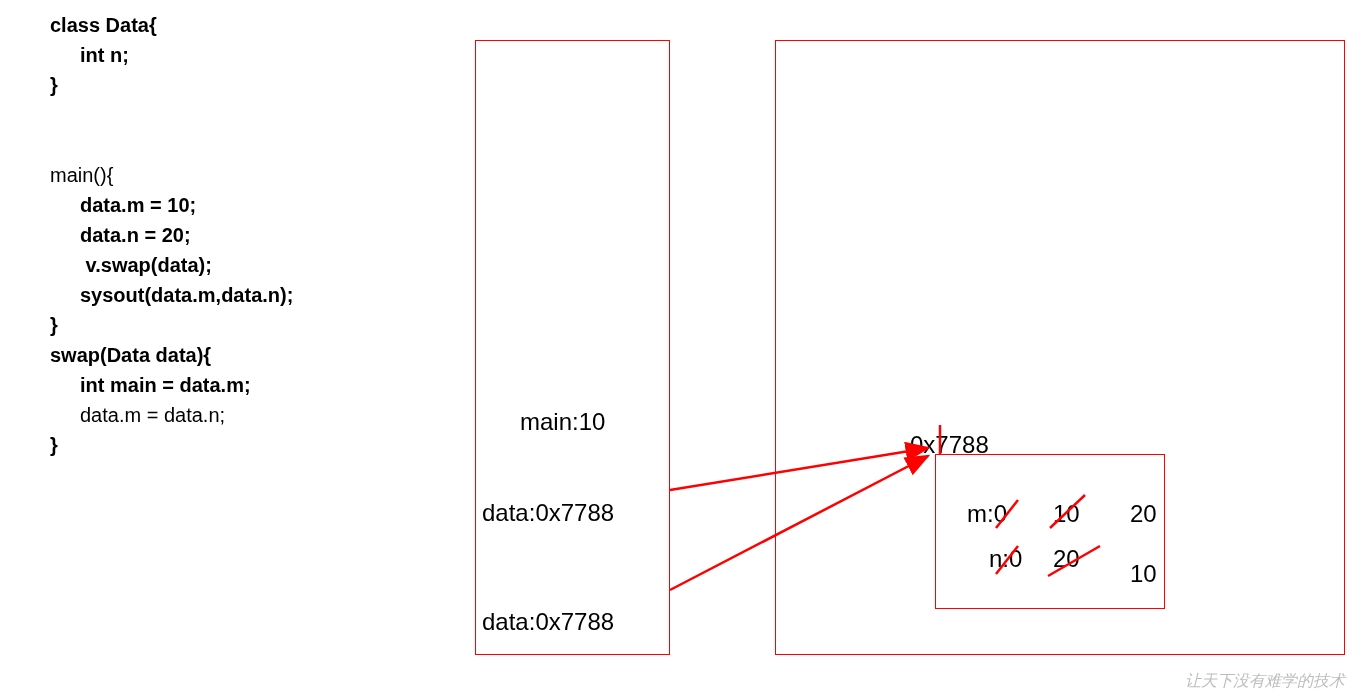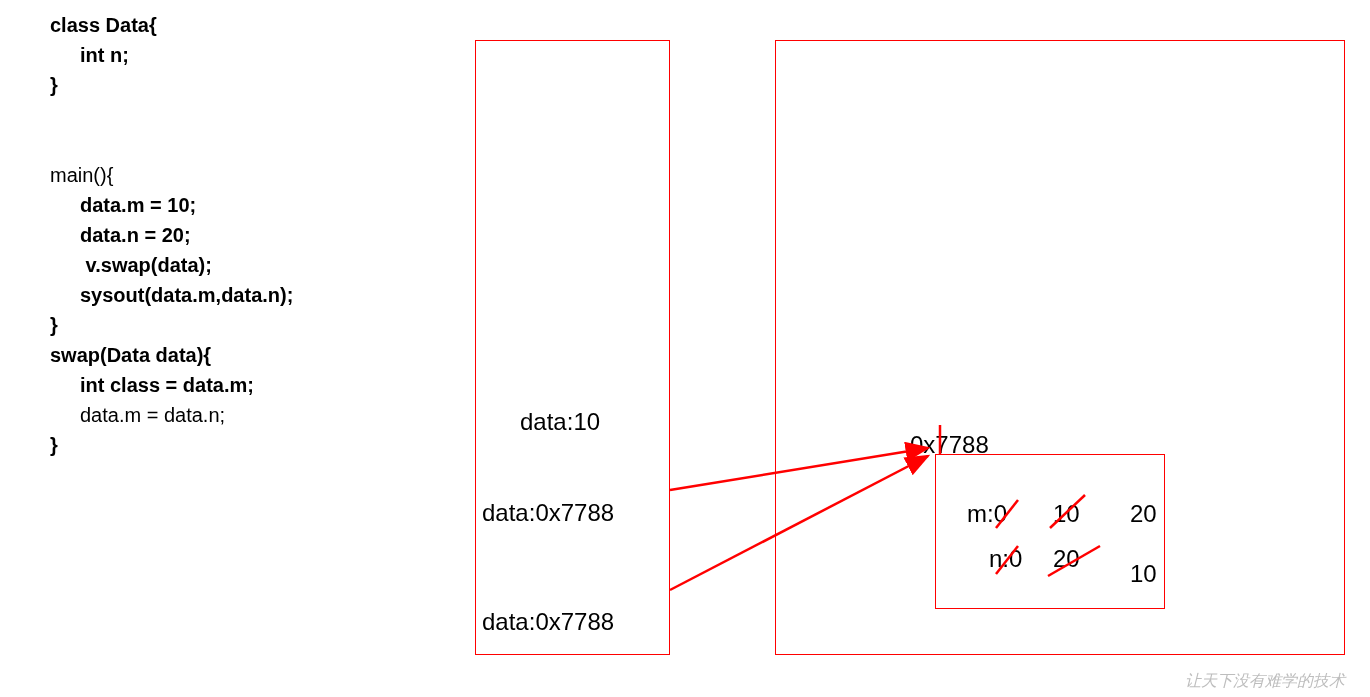--- a/index.html
+++ b/index.html
@@ -82,30 +82,30 @@
   <div class="code-line bold indent">int n;</div>
   <div class="code-line bold">}</div>
   <div style="height:60px"></div>
   <div class="code-line">main(){</div>
   <div class="code-line bold indent">data.m = 10;</div>
   <div class="code-line bold indent">data.n = 20;</div>
   <div class="code-line bold indent"> v.swap(data);</div>
   <div class="code-line bold indent">sysout(data.m,data.n);</div>
   <div class="code-line bold">}</div>
   <div class="code-line bold">swap(Data data){</div>
-  <div class="code-line bold indent">int class = data.m;</div>
+  <div class="code-line bold indent">int main = data.m;</div>
   <div class="code-line indent">data.m = data.n;</div>
   <div class="code-line bold">}</div>
 </div>
 
 <div class="stack-box"></div>
 <div class="heap-box"></div>
 <div class="object-box"></div>
 
-<div class="text-label" style="left:520px; top:408px;">data:10</div>
+<div class="text-label" style="left:520px; top:408px;">main:10</div>
 <div class="text-label" style="left:482px; top:499px;">data:0x7788</div>
 <div class="text-label" style="left:482px; top:608px;">data:0x7788</div>
 
 <div class="text-label" style="left:910px; top:395px;margin-top:36px;">0x7788</div>
 
 <div class="text-label" style="left:967px; top:500px;">m:0</div>
 <div class="text-label" style="left:1053px; top:500px;">10</div>
 <div class="text-label" style="left:1130px; top:500px;">20</div>
 
 <div class="text-label" style="left:967px; top:545px;margin-left:22px;">n:0</div>

